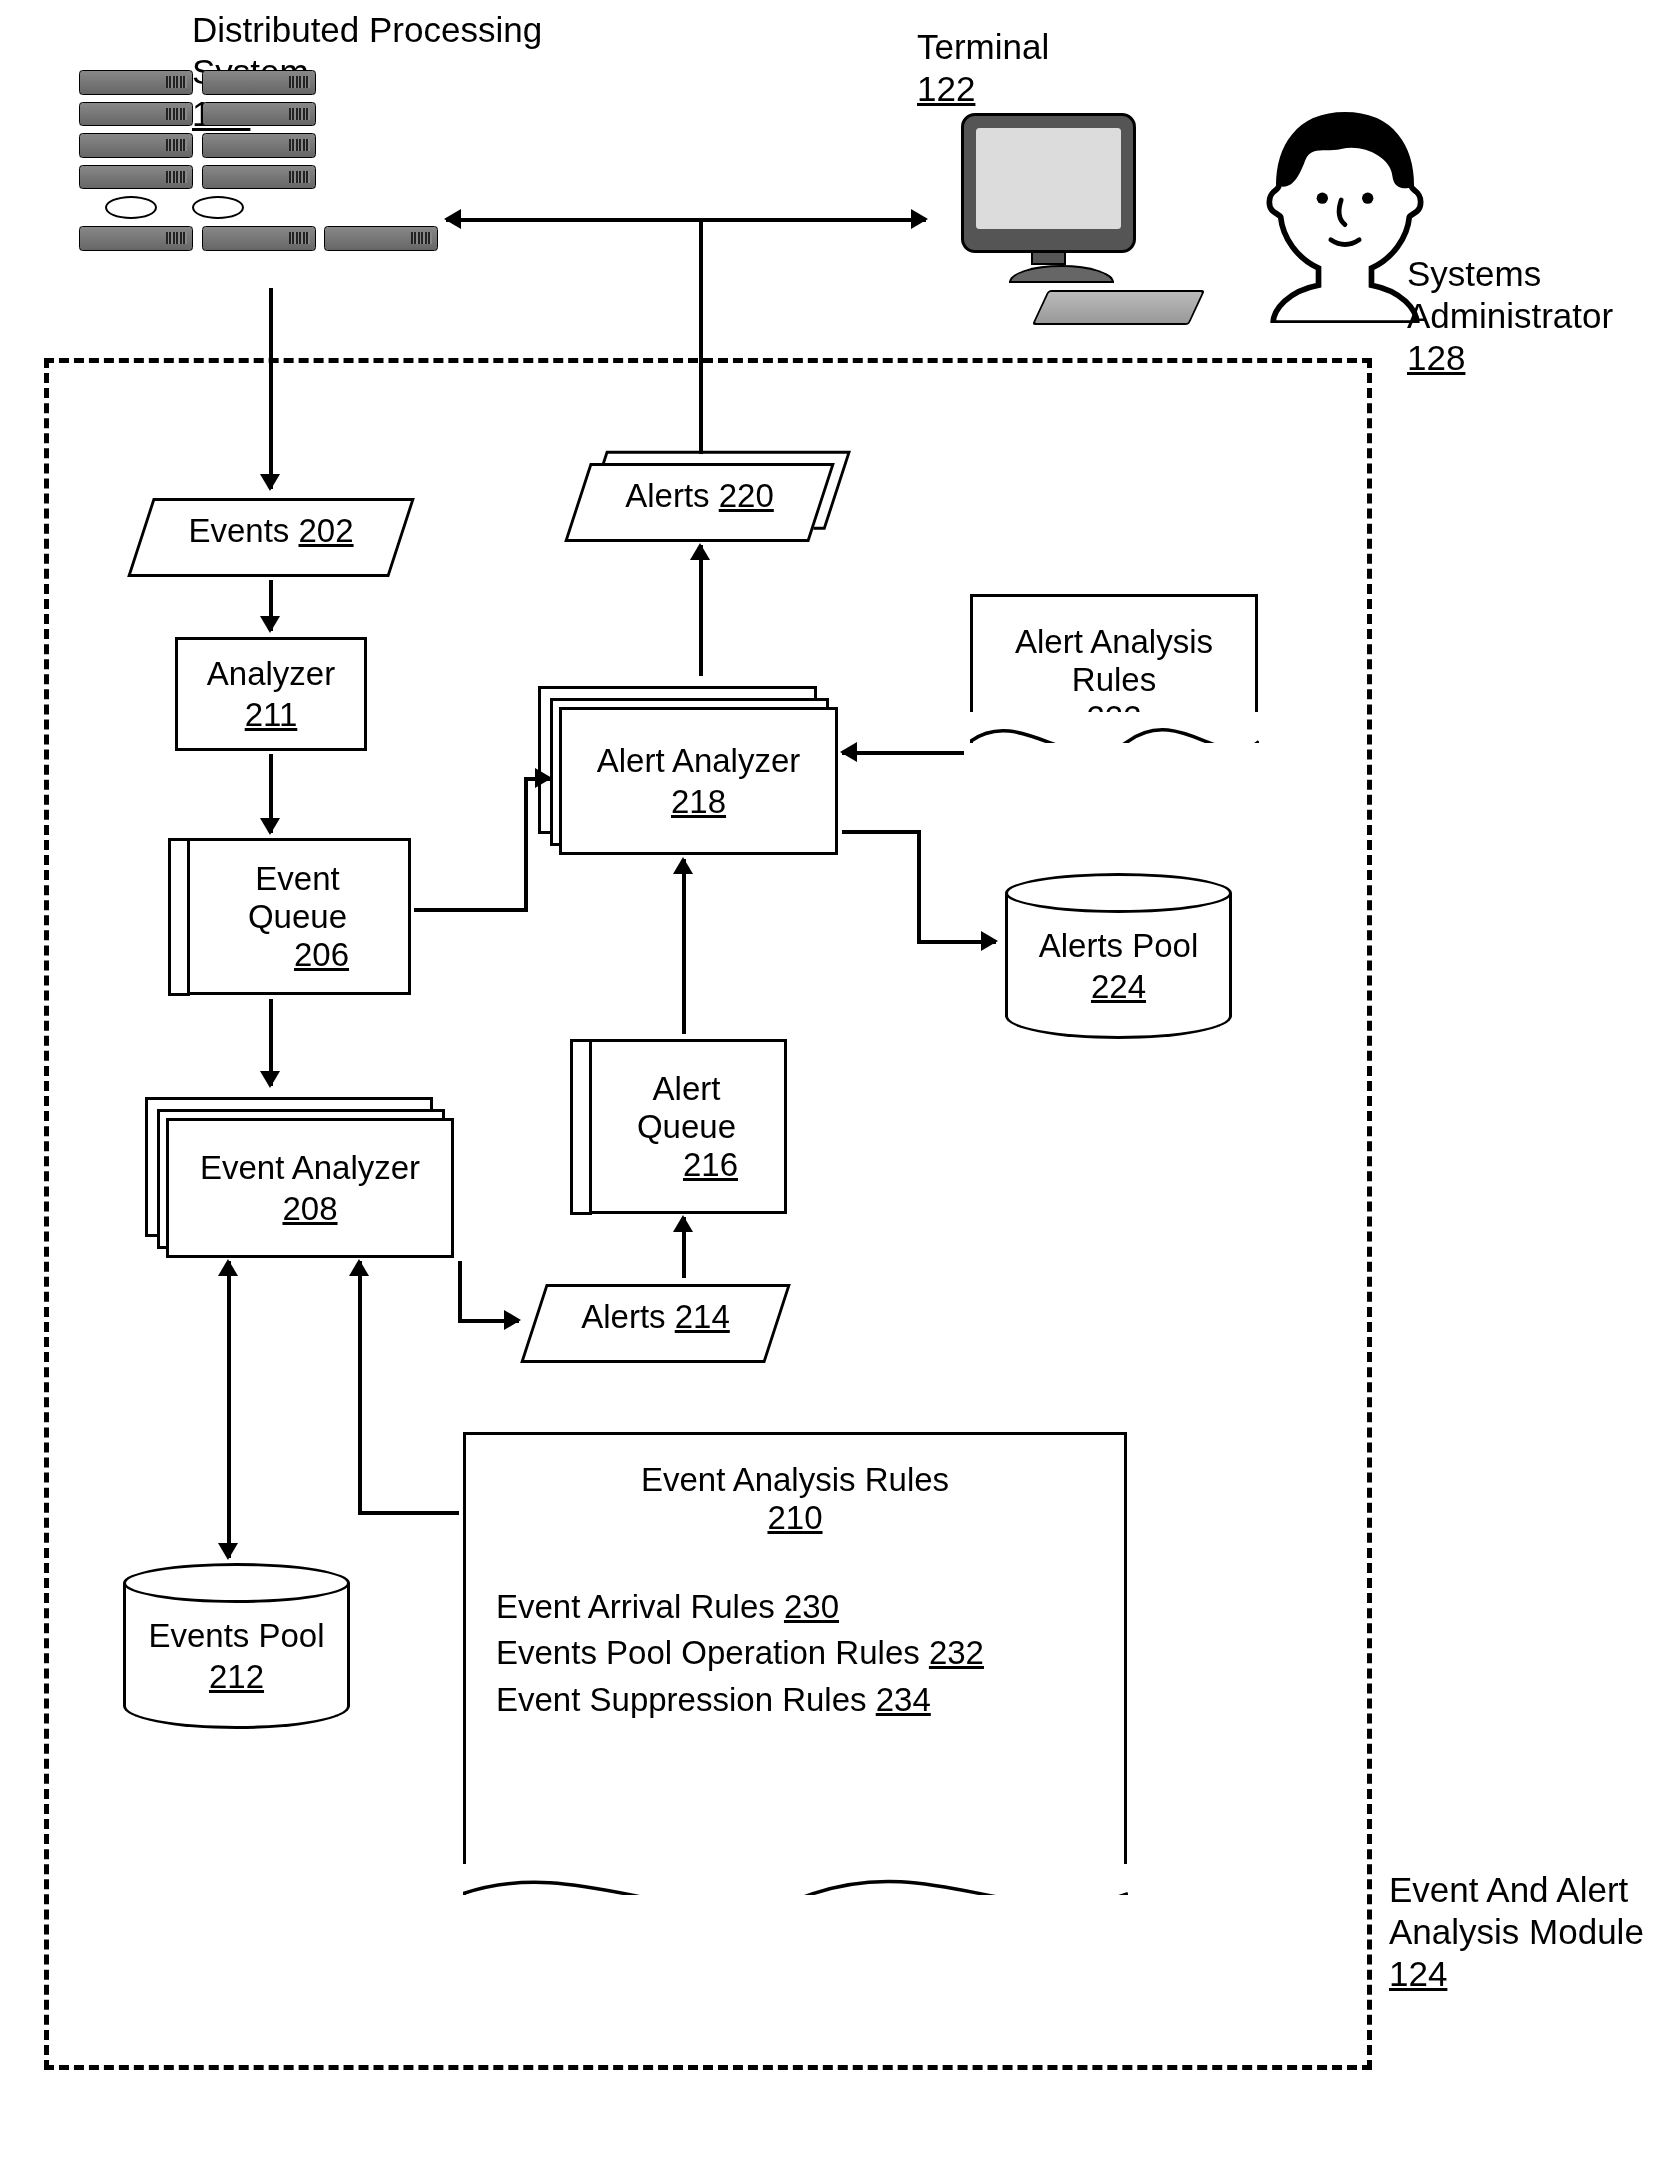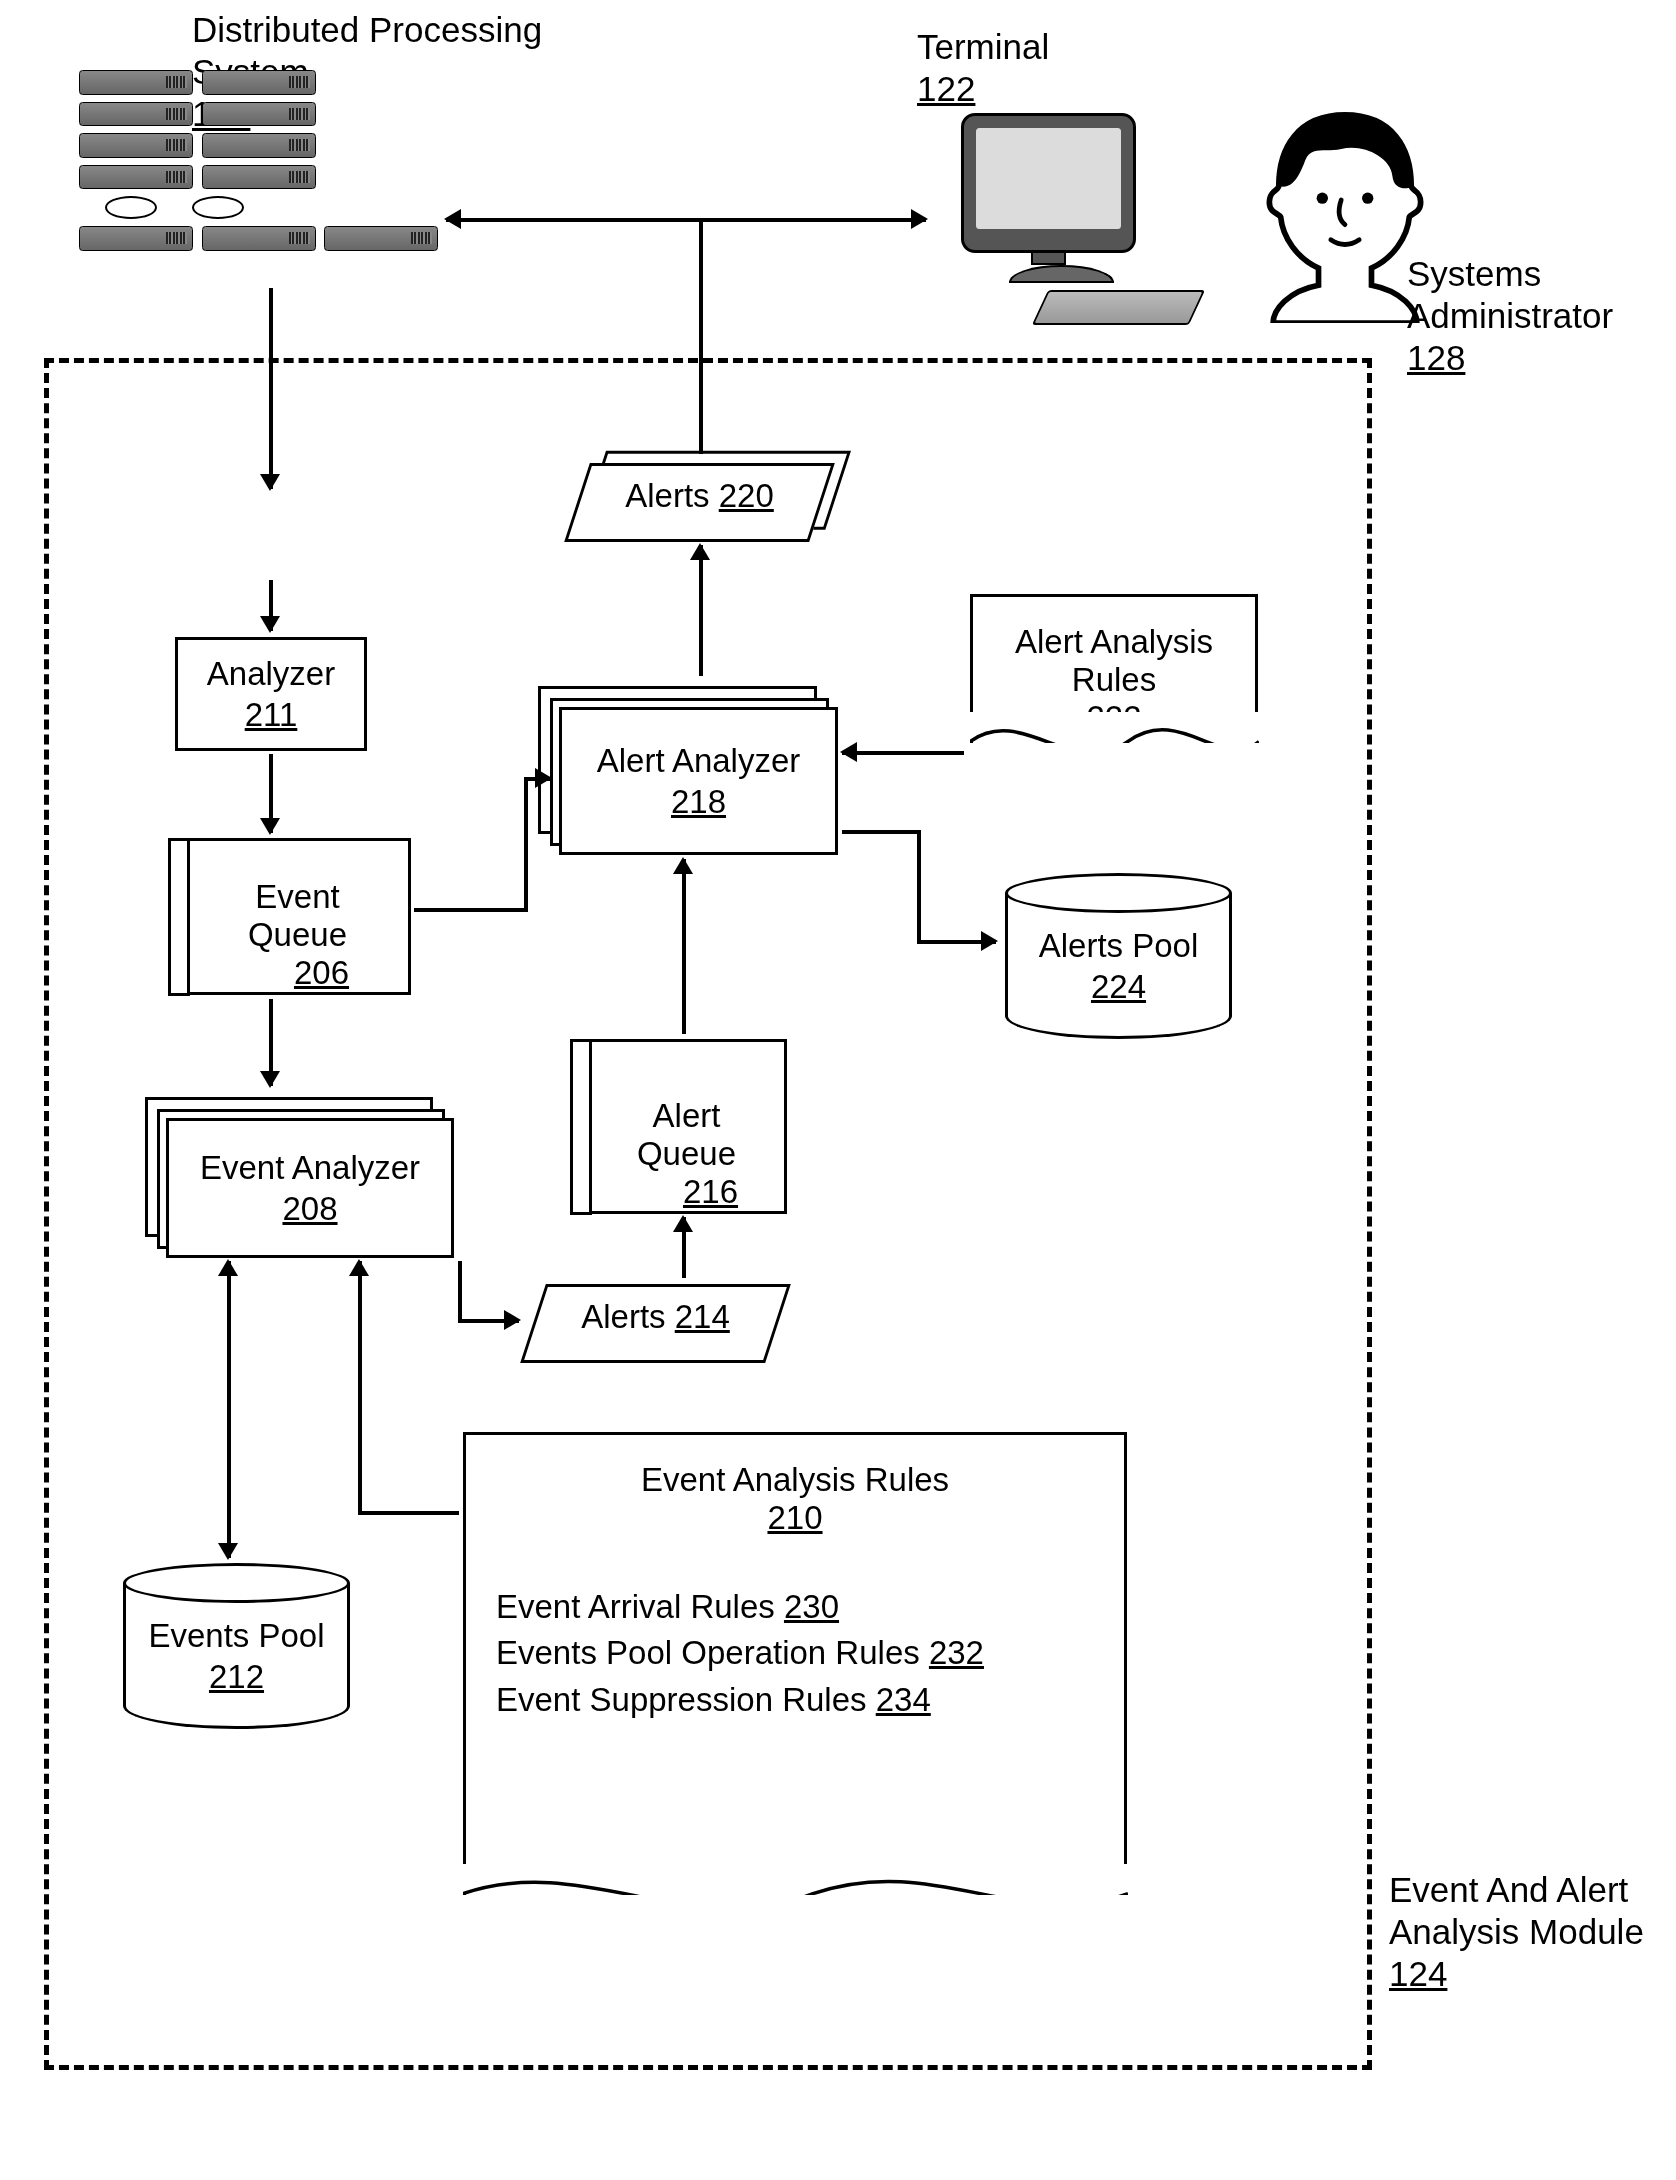--- a/index.html
+++ b/index.html
@@ -144,21 +144,21 @@
 
   
   .queue {
     position: absolute;
     background: #fff;
     border: 3.5px solid #000;
     text-align: center;
     font-size: 33px;
     display: flex;
     flex-direction: column;
-    justify-content: flex-end;
+    justify-content: center;
   }
   .queue::before, .queue::after {
     content: "";
     position: absolute;
     top: -3.5px; bottom: -3.5px;
     width: 15.7px;
     border: 3.5px solid #000;
     background: #fff;
   }
   .queue::before { left: -19px; }
@@ -326,20 +326,24 @@
     <span class="num">128</span>
   </div>
 
   <div class="module-border"></div>
   <div class="ext-label" style="left:1345px; top:1843px; width:279px; text-align:left;">
     <span style="white-space:pre-line;">Event And Alert
 Analysis Module</span><br>
     <span class="num">124</span>
   </div>
 
+  <div class="para-wrap" style="left:96px; top:472px; width:262px; height:79px;">
+    <div class="para"></div>
+    <div class="para-label"><span>Events</span> <span class="num">202</span></div>
+  </div>
 
   <div class="box" style="left:131px; top:611px; width:192px; height:114px;">
     <span>Analyzer</span>
     <span class="num">211</span>
   </div>
 
   <div class="queue" style="left:140px; top:812px; width:227px; height:157px;">
     <span style="white-space:pre-line;">Event
 Queue</span>
     <span class="num">206</span>

